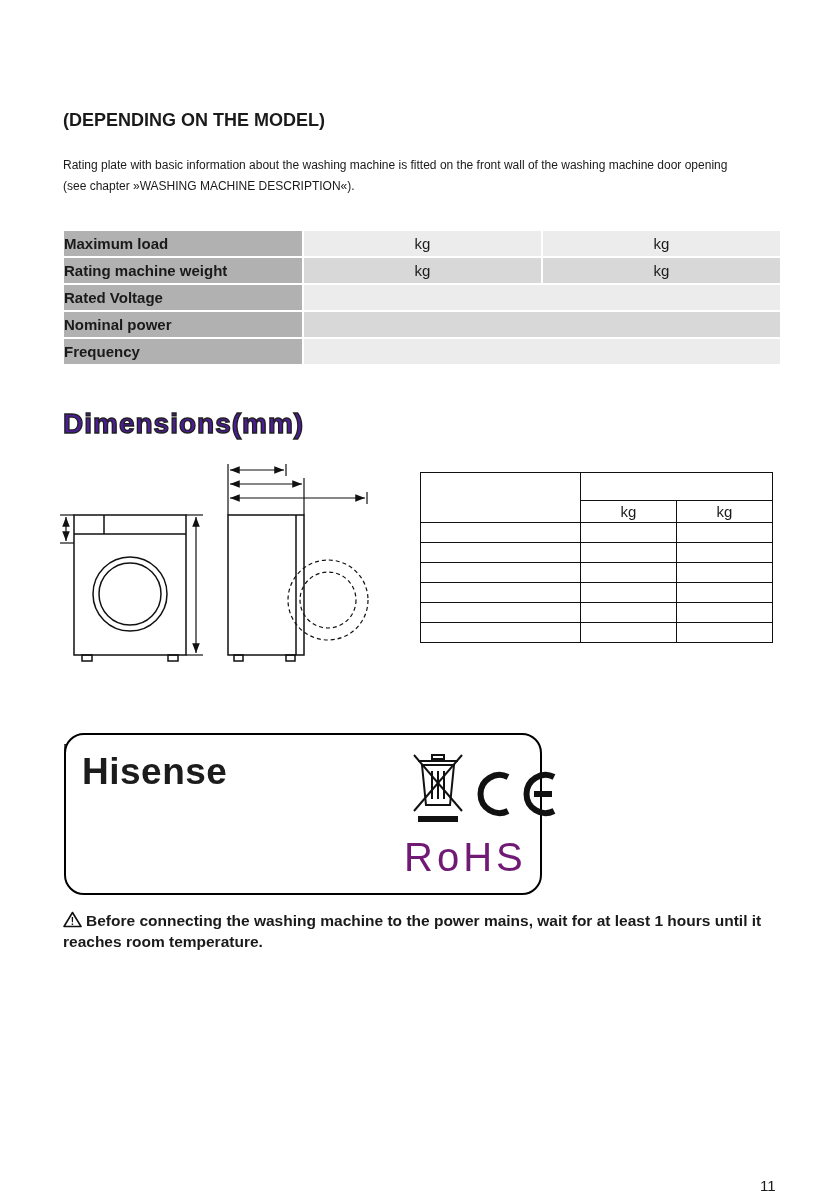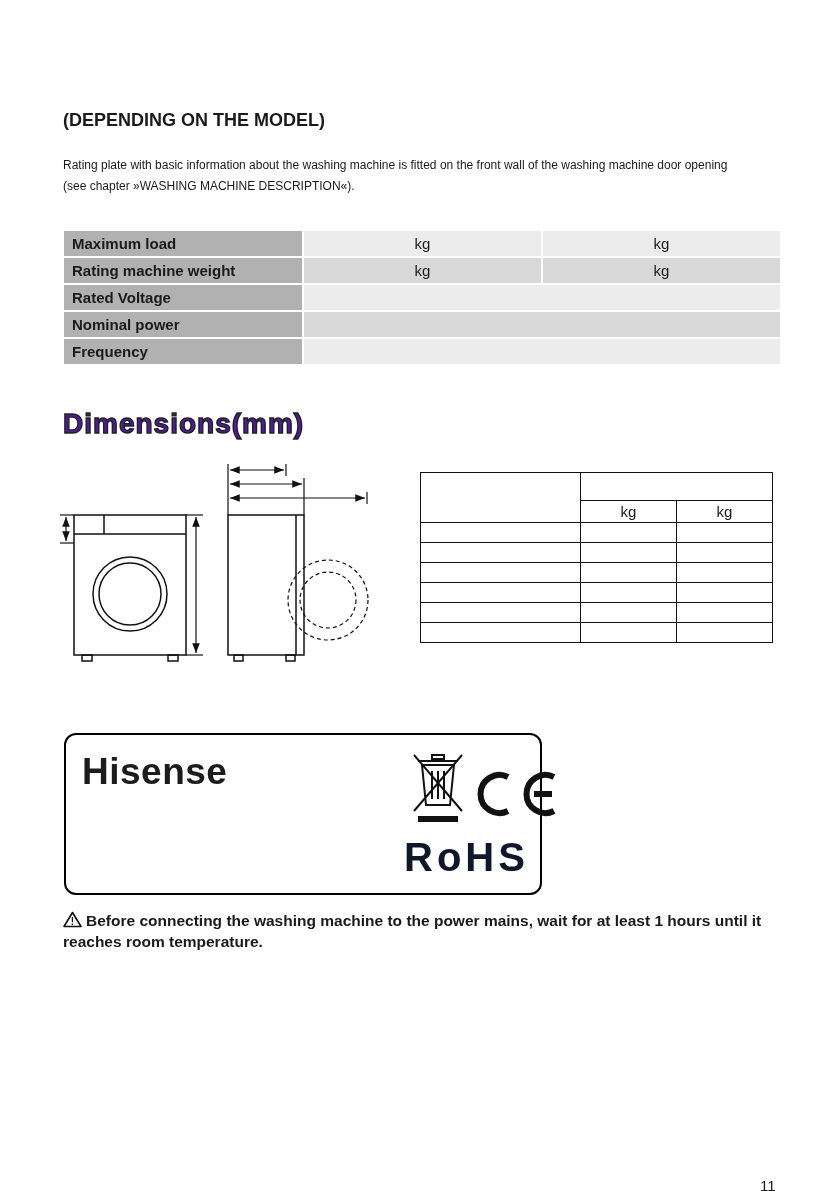--- a/index.html
+++ b/index.html
@@ -7,21 +7,21 @@
   body { font-family:"Liberation Sans", sans-serif; color:#1a1a1a; }
   .page { position:relative; width:839px; height:1191px; background:#fff; margin:0 auto; overflow:hidden; }
 
   .title { position:absolute; left:63px; top:70px; font-size:26px; font-weight:bold; letter-spacing:0.2px; }
   .subtitle { position:absolute; left:63px; top:110px; font-size:18px; font-weight:bold; }
   .intro { position:absolute; left:63px; top:155px; width:682px; font-size:12px; line-height:21px; }
 
   
   .spec-table { position:absolute; left:62px; top:229px; width:720px; border-collapse:separate; border-spacing:2px; table-layout:fixed; }
   .spec-table td { height:25px; font-size:15px; vertical-align:middle; }
-  .spec-table td.lbl { background:#b1b1b1; font-weight:bold; padding-left:8px; width:238px; }
+  .spec-table td.lbl { background:#b1b1b1; font-weight:bold; width:238px; }
   .spec-table td.val { text-align:center; }
   .bg-light { background:#ececec; }
   .bg-dark  { background:#d8d8d8; }
 
   
   .dims-heading { position:absolute; left:63px; top:408px; font-size:28px; font-weight:bold; letter-spacing:1px;
                   color:#4c1d95; -webkit-text-stroke:1.4px #1f1f1f; }
 
   .diagram { position:absolute; left:60px; top:460px; }
 
@@ -31,25 +31,25 @@
   .dims-table .c1 { width:160px; }
   .dims-table .c2 { width:96px; }
   .dims-table .r-top td { height:28px; }
   .dims-table .r-kg td { height:22px; }
   .dims-table .r-empty td { height:20px; }
 
   .plate-caption { position:absolute; left:63px; top:698px; font-size:15px;margin-top:42px; }
 
   
   .rating-plate { position:absolute; left:64px; top:733px; width:478px; height:162px;
-                  border:2.5px solid #000; border-radius:12px; background:#fff; }
+                  border:2.5px solid #000; border-radius:20px; background:#fff; }
   .brand { position:absolute; left:16px; top:16px; font-size:37px; font-weight:bold; letter-spacing:0.5px; color:#1c1c1c; }
   .weee { position:absolute; left:346px; top:18px; }
   .ce { position:absolute; left:402px; top:34px; }
-  .rohs { position:absolute; left:338px; top:100px; font-size:40px; font-weight:bold; letter-spacing:4px; color:#0f172a; }
+  .rohs { position:absolute; left:338px; top:100px; font-size:40px; font-weight:normal; letter-spacing:4px; color:#701a75; }
 
   
   .warning { position:absolute; left:63px; top:910px; width:716px; font-size:15.5px; font-weight:bold; line-height:21px; }
   .warning svg { vertical-align:-2px; margin-right:4px; }
 
   .page-number { position:absolute; left:760px; top:1133px; font-size:15px;margin-top:44px; }
 </style>
 </head>
 <body>
 

